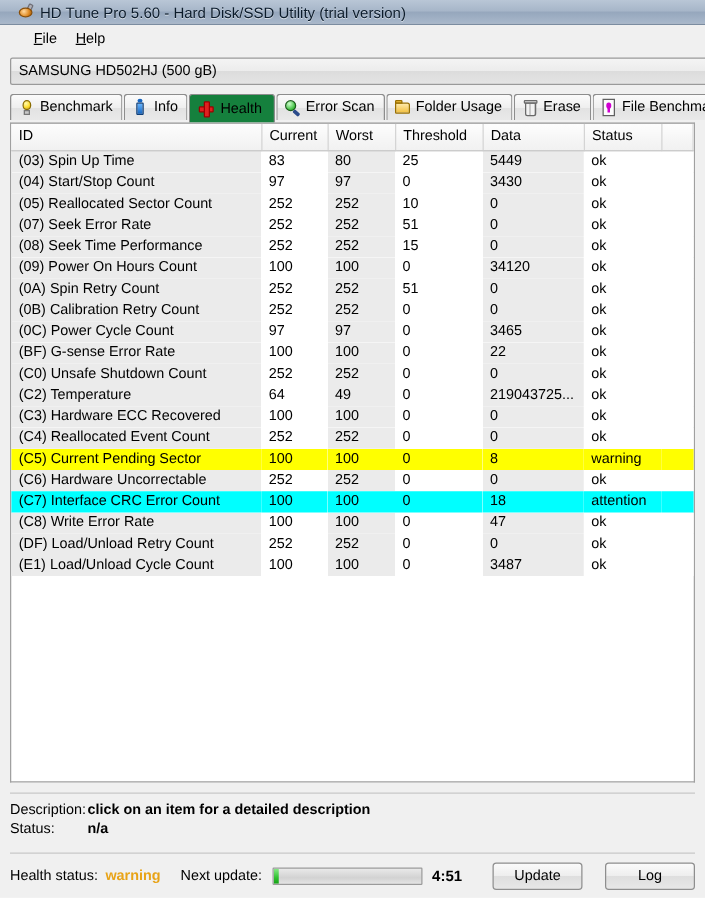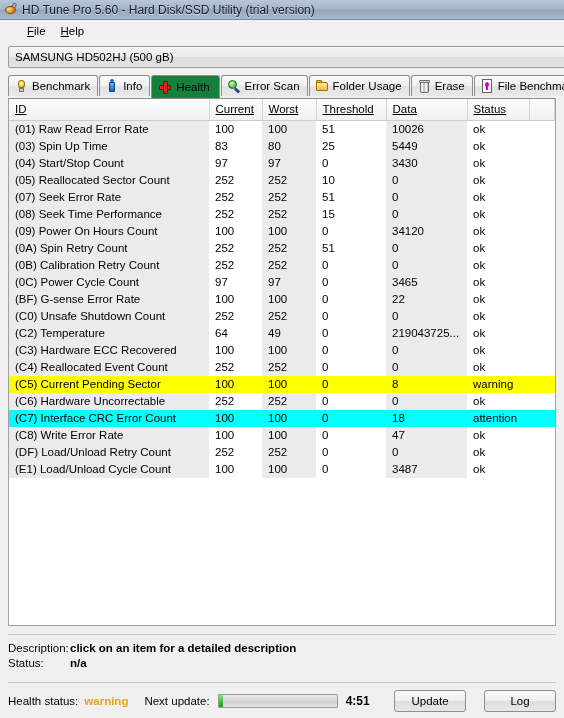--- a/index.html
+++ b/index.html
@@ -20,21 +20,21 @@
   }
 
   
   .titlebar {
     height: 20px;
     flex: 0 0 20px;
     background: linear-gradient(to bottom, #b9c6d6 0%, #a7b6c9 45%, #96a7bd 52%, #a9b8cb 100%);
     border-bottom: 1px solid #7b8ca0;
     display: flex;
     align-items: center;
-    padding-left: 4px;
+    padding-left: 14px;
     box-sizing: border-box;
   }
   .title-icon {
     width: 14px; height: 14px;
     margin-right: 4px;
     position: relative;
     flex: 0 0 14px;
   }
   .title-icon .disc {
     position: absolute;
@@ -194,21 +194,20 @@
     background: linear-gradient(to bottom, #fdfdfd, #f1f1f1);
     border-right: 1px solid #d4d4d4;
     border-bottom: 1px solid #cccccc;
     text-align: left;
     font-weight: normal;
     padding: 4px 0 4px 6px;
     height: 21px;
     box-sizing: border-box;
     color: #000;
     white-space: nowrap;
-    text-decoration: underline;
   }
   table.smart tbody td {
     padding: 1px 0 1px 6px;
     height: 17px;
     line-height: 15px;
     box-sizing: border-box;
     white-space: nowrap;
     overflow: hidden;
     text-overflow: ellipsis;
     color: #000;
@@ -377,29 +376,20 @@
           <th>Current</th>
           <th>Worst</th>
           <th>Threshold</th>
           <th>Data</th>
           <th>Status</th>
           <th></th>
         </tr>
       </thead>
       <tbody id="smart-body">
           <tr>
-            <td class="c-id">(01) Raw Read Error Rate</td>
-            <td class="c-cur">100</td>
-            <td class="c-worst">100</td>
-            <td class="c-thr">51</td>
-            <td class="c-data">10026</td>
-            <td class="c-status">ok</td>
-            <td class="c-pad"></td>
-          </tr>
-          <tr>
             <td class="c-id">(03) Spin Up Time</td>
             <td class="c-cur">83</td>
             <td class="c-worst">80</td>
             <td class="c-thr">25</td>
             <td class="c-data">5449</td>
             <td class="c-status">ok</td>
             <td class="c-pad"></td>
           </tr>
           <tr>
             <td class="c-id">(04) Start/Stop Count</td>

